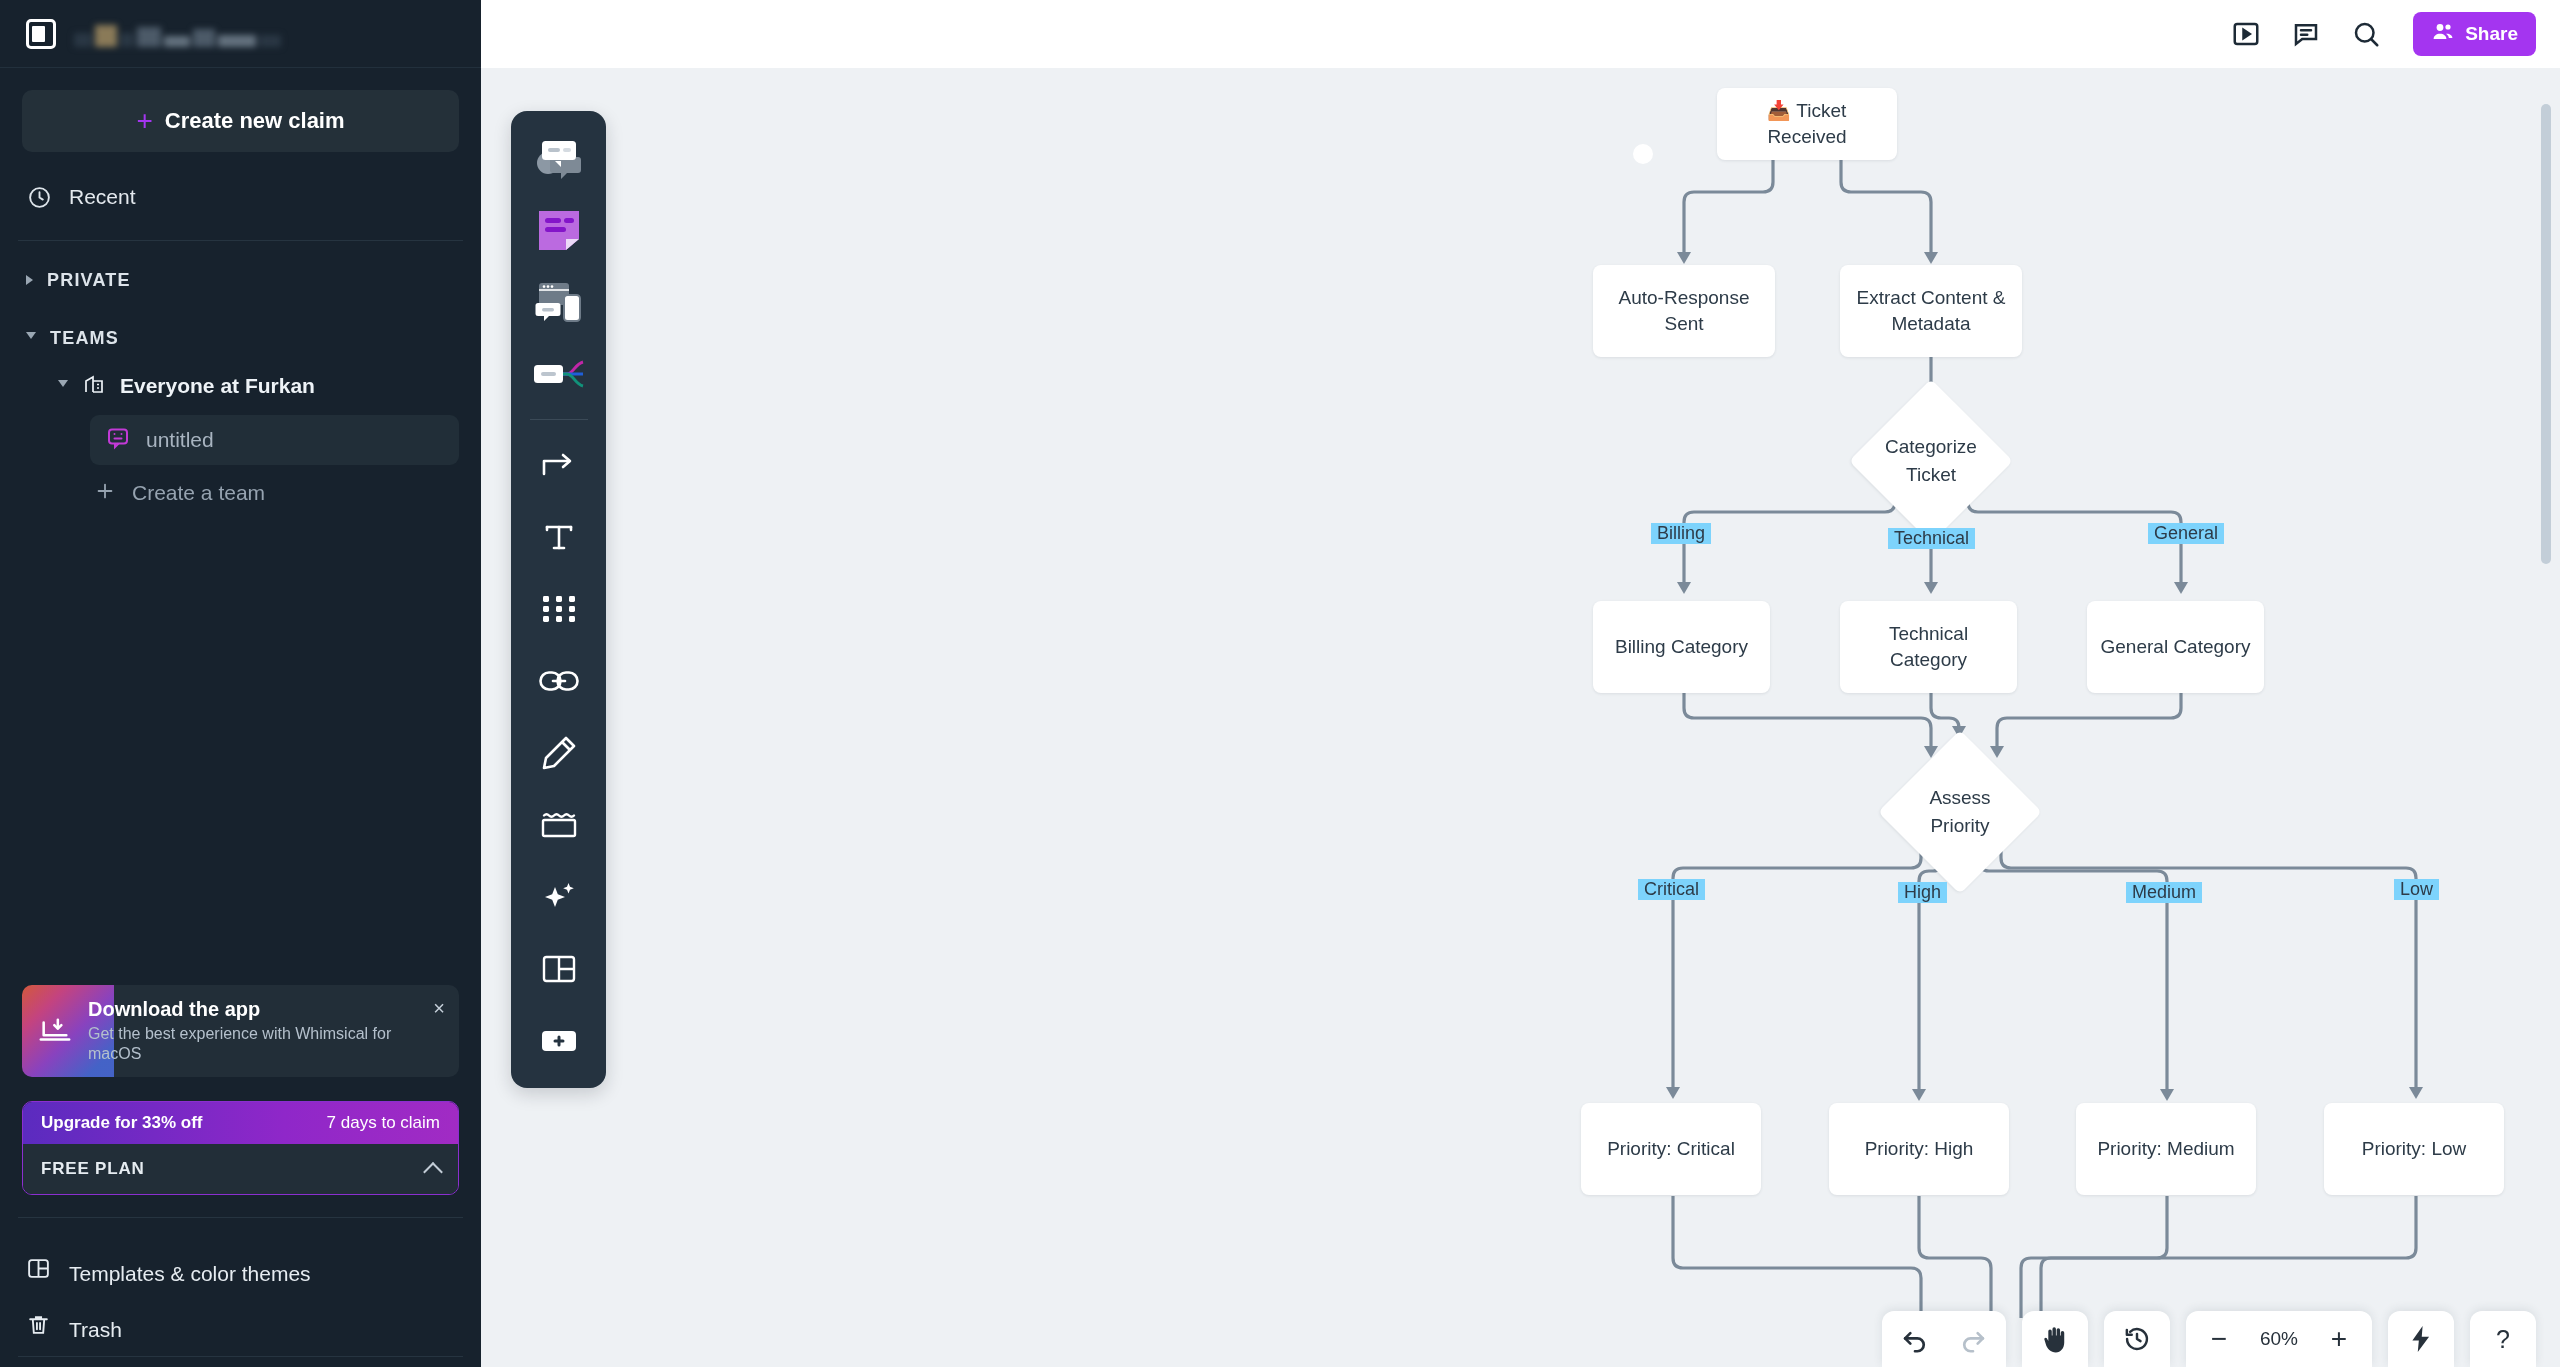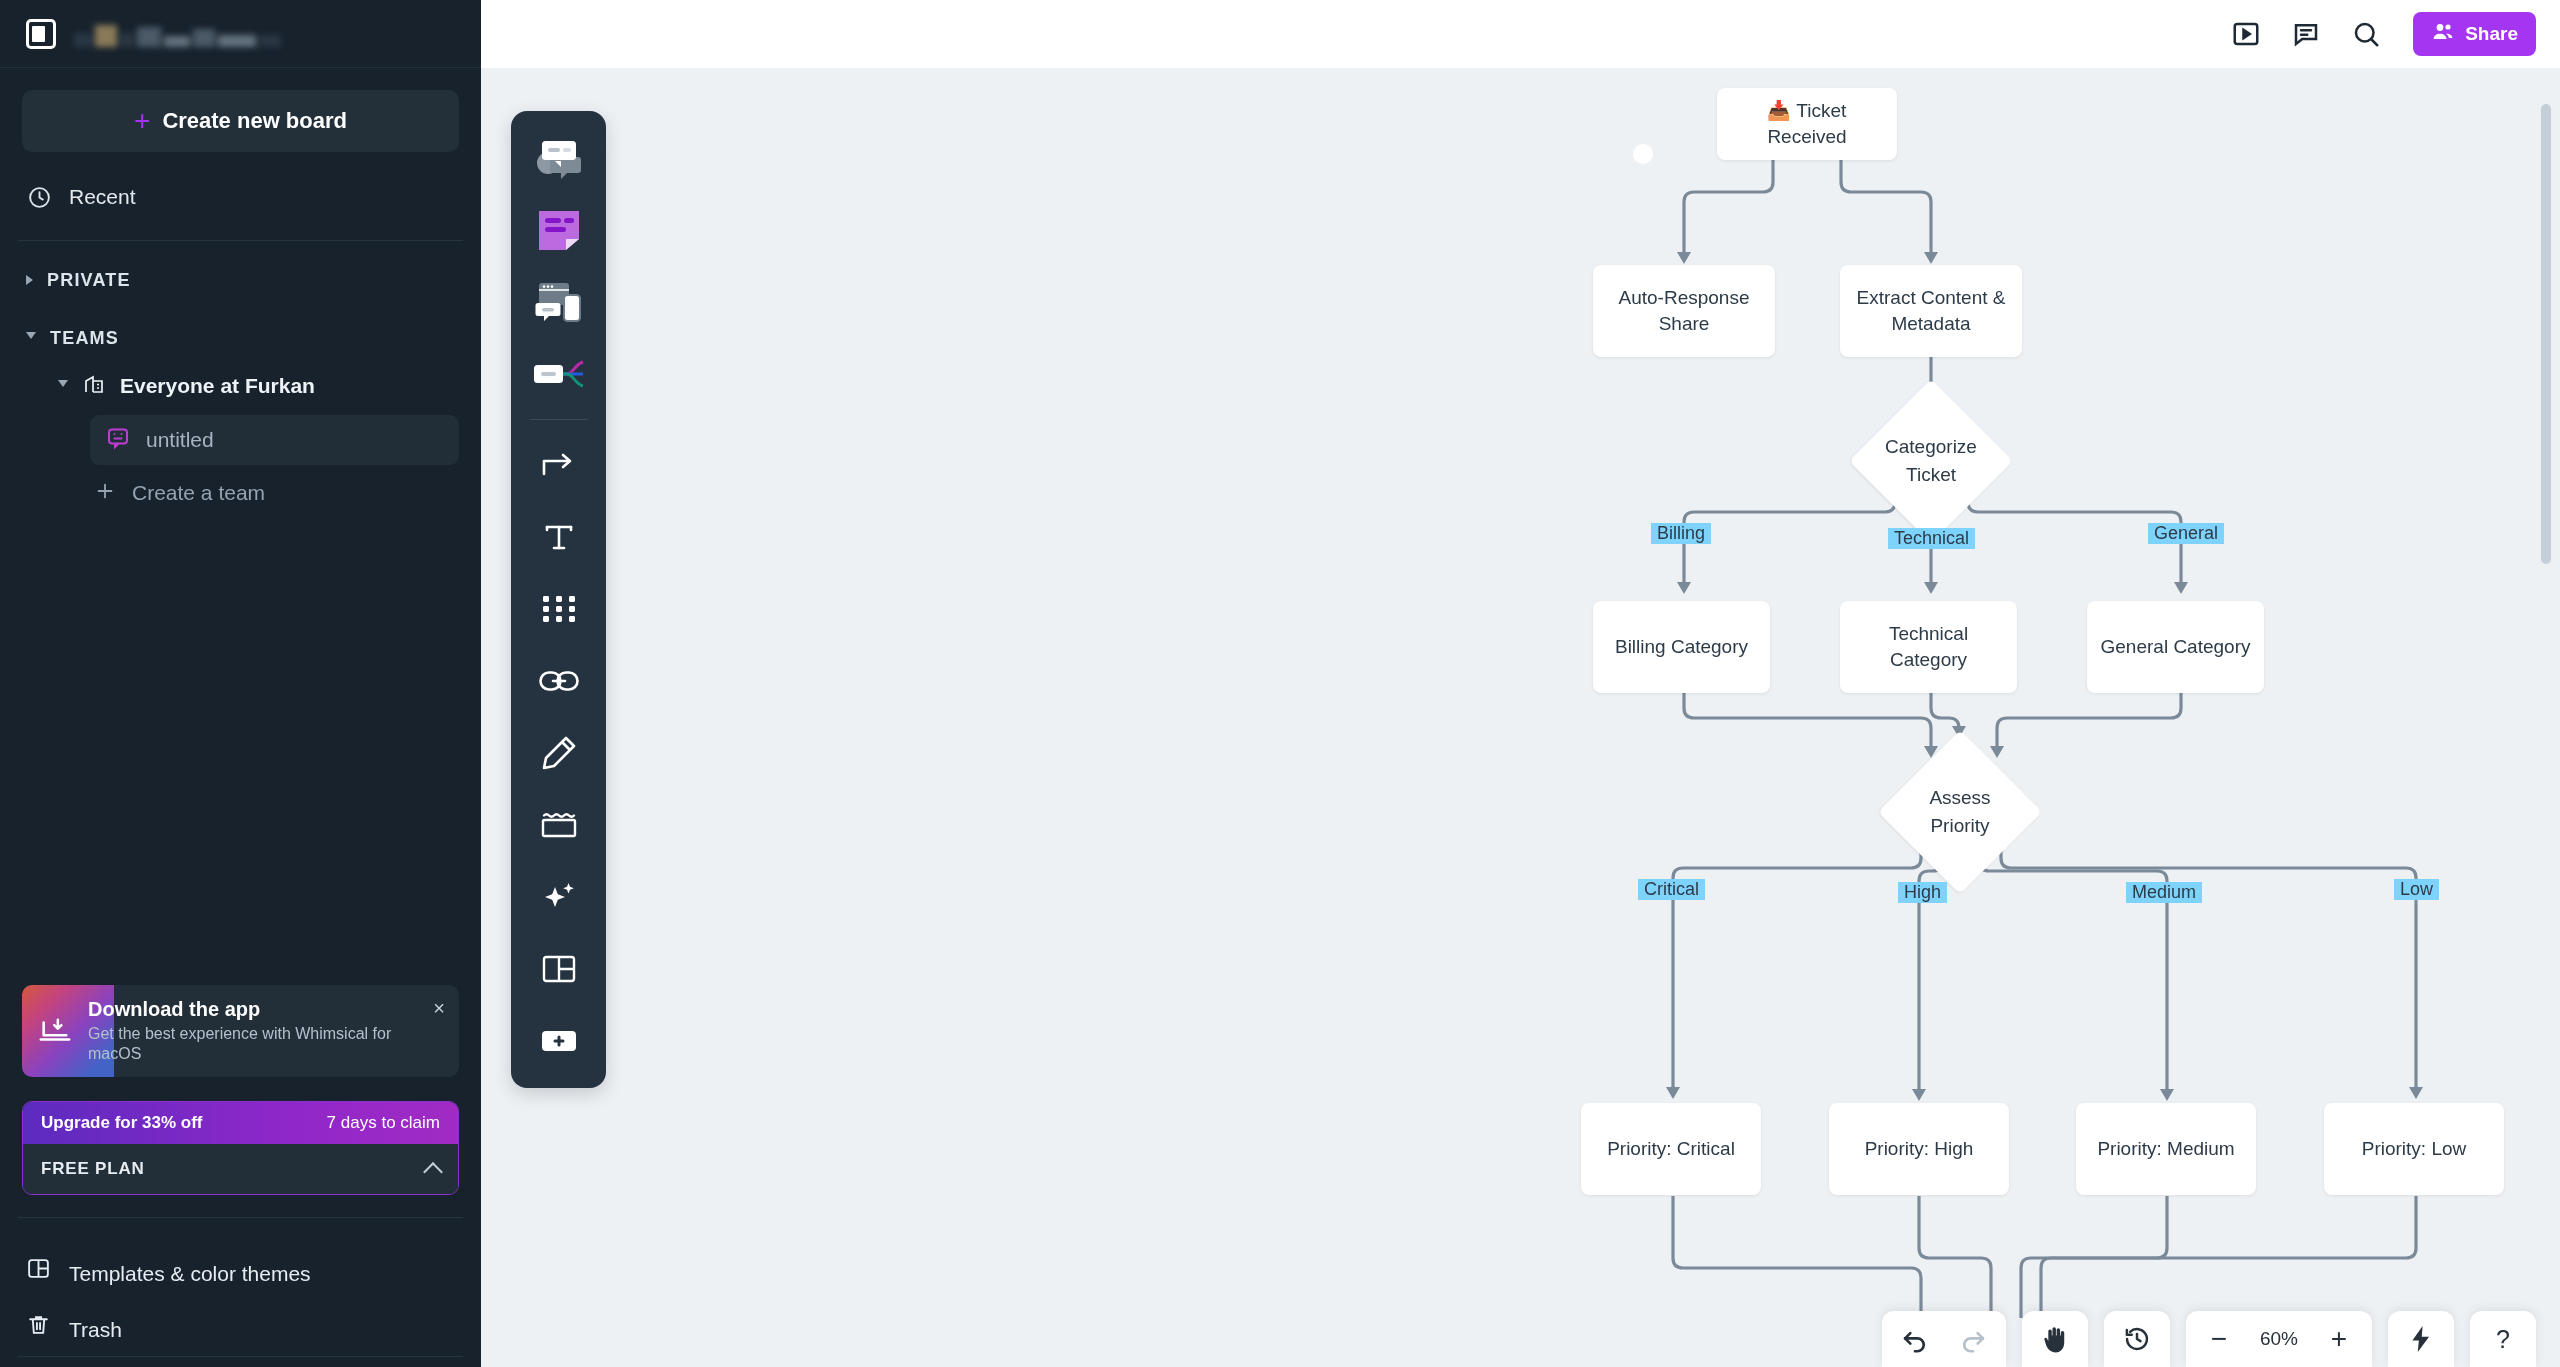--- a/index.html
+++ b/index.html
@@ -231,21 +231,21 @@
         <span class="bk" style="width:22px;height:18px"></span>
         <span class="bk4" style="width:38px;height:12px"></span>
         <span class="bk3" style="width:22px;height:12px"></span>
       </div>
     </div>
 
     <div class="sb-body">
 
       <div class="create-board">
         <span class="plus-purple">+</span>
-        <span>Create new board</span>
+        <span>Create new claim</span>
       </div>
 
       <div class="sb-row" style="margin-top:18px">
         <span class="ic">
           <svg width="25" height="25" viewBox="0 0 24 24" fill="none" stroke="#dde4ea" stroke-width="1.8">
             <circle cx="12" cy="12" r="9"></circle>
               <path d="M12 7v5l3.2 2" stroke-linecap="round"></path>
           </svg>
         </span>
         <span>Recent</span>
@@ -559,21 +559,21 @@
         <path class="lk" d="M1935 1128 L1935 1180 Q1935 1190 1925 1190 L1570 1190 Q1560 1190 1560 1200 L1560 1250"></path>
       </svg>
 
       <div class="dot" style="left:1152px;top:76px;"></div>
 
       <div class="node" style="left:1236px;top:20px;width:180px;height:72px;">
         <span>📥 Ticket Received</span>
       </div>
 
       <div class="node" style="left:1112px;top:197px;width:182px;height:92px;">
-        <span>Auto-Response Share</span>
+        <span>Auto-Response Sent</span>
       </div>
 
       <div class="node" style="left:1359px;top:197px;width:182px;height:92px;">
         <span>Extract Content &amp; Metadata</span>
       </div>
 
       <div class="diamond" style="left:1392px;top:335px;width:116px;height:116px;"></div>
       <div class="dlabel" style="left:1390px;top:363px;width:120px;height:60px;">
         <span>Categorize Ticket</span>
       </div>

